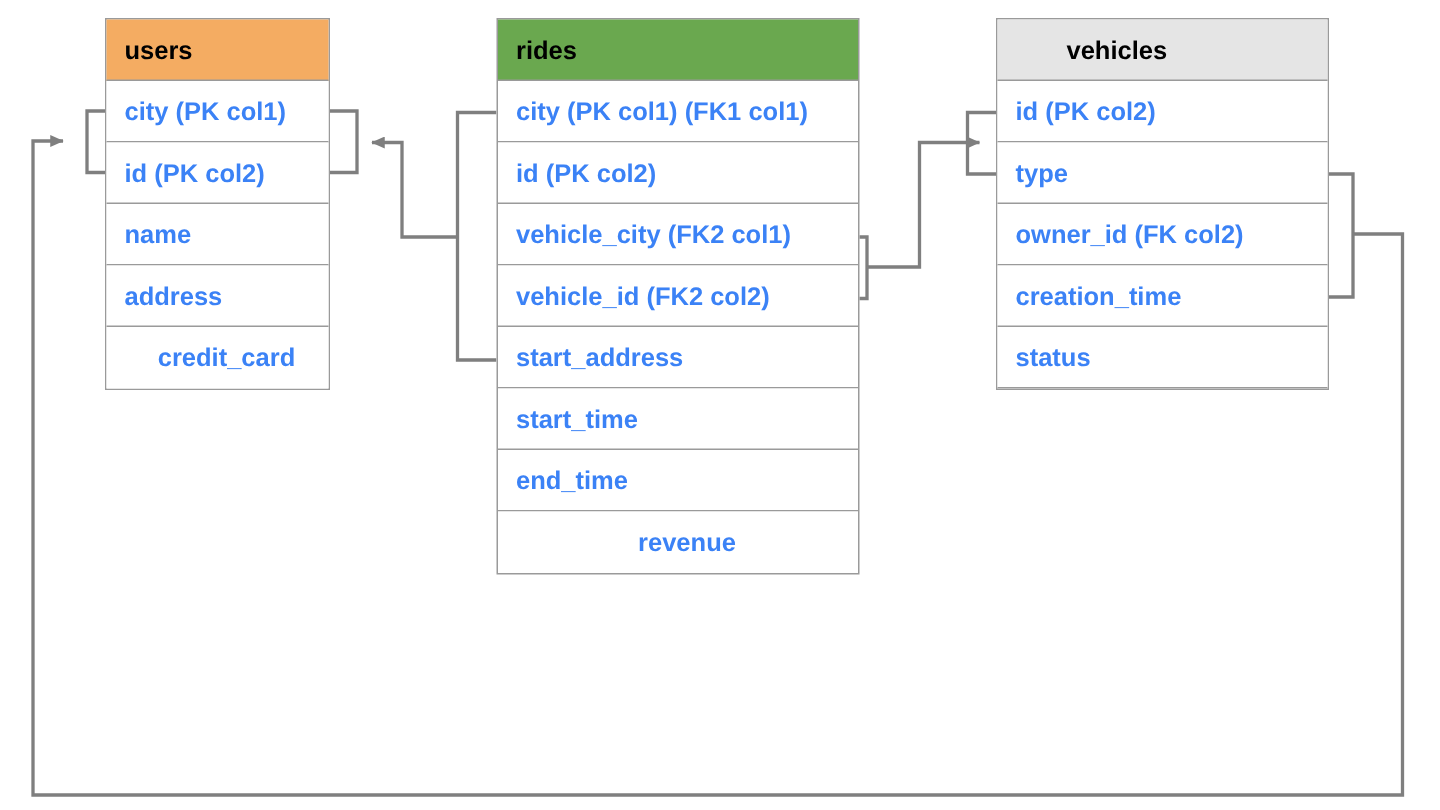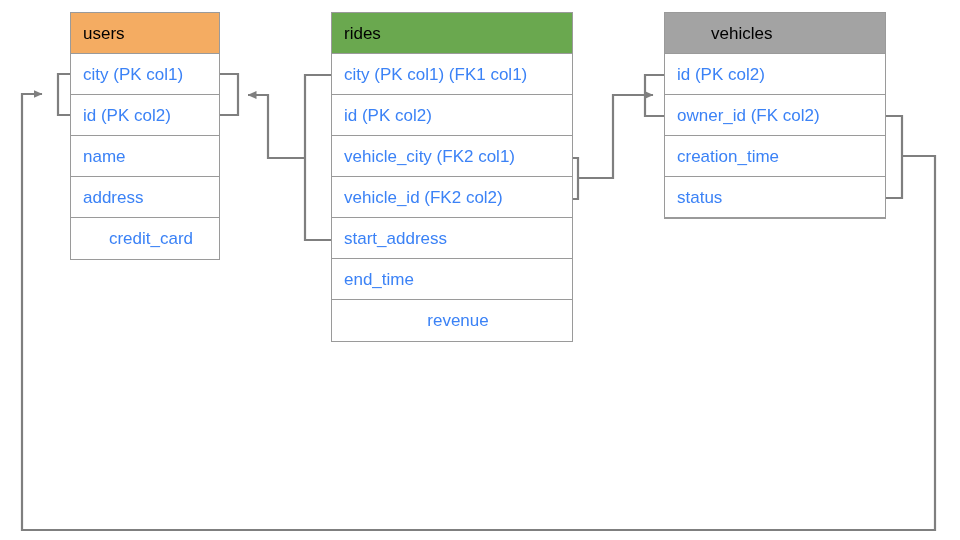--- a/index.html
+++ b/index.html
@@ -8,20 +8,21 @@
     padding: 0;
     background: #ffffff;
   }
   #canvas {
     position: relative;
     width: 960px;
     height: 540px;
     background: #ffffff;
     font-family: "Liberation Sans", sans-serif;
     overflow: hidden;
+    font-weight: bold;
   }
   svg.connectors {
     position: absolute;
     left: 0;
     top: 0;
     width: 960px;
     height: 540px;
     pointer-events: none;
   }
   .table-box {
@@ -99,25 +100,27 @@
     <div class="table-row last">credit_card</div>
   </div>
 
   <div class="table-box" style="left:331px; top:12px; width:242px;">
     <div class="table-header" style="background:#6aa84f;">rides</div>
     <div class="table-row">city (PK col1) (FK1 col1)</div>
     <div class="table-row">id (PK col2)</div>
     <div class="table-row">vehicle_city (FK2 col1)</div>
     <div class="table-row">vehicle_id (FK2 col2)</div>
     <div class="table-row">start_address</div>
+    <div class="table-row">start_time</div>
     <div class="table-row">end_time</div>
     <div class="table-row last">revenue</div>
   </div>
 
   <div class="table-box" style="left:664px; top:12px; width:222px;">
-    <div class="table-header" style="background:#a3a3a3;padding-left:46px;">vehicles</div>
+    <div class="table-header" style="background:#e5e5e5;padding-left:46px;">vehicles</div>
     <div class="table-row">id (PK col2)</div>
+    <div class="table-row">type</div>
     <div class="table-row">owner_id (FK col2)</div>
     <div class="table-row">creation_time</div>
     <div class="table-row">status</div>
   </div>
 
 </div>
 
 </body></html>

